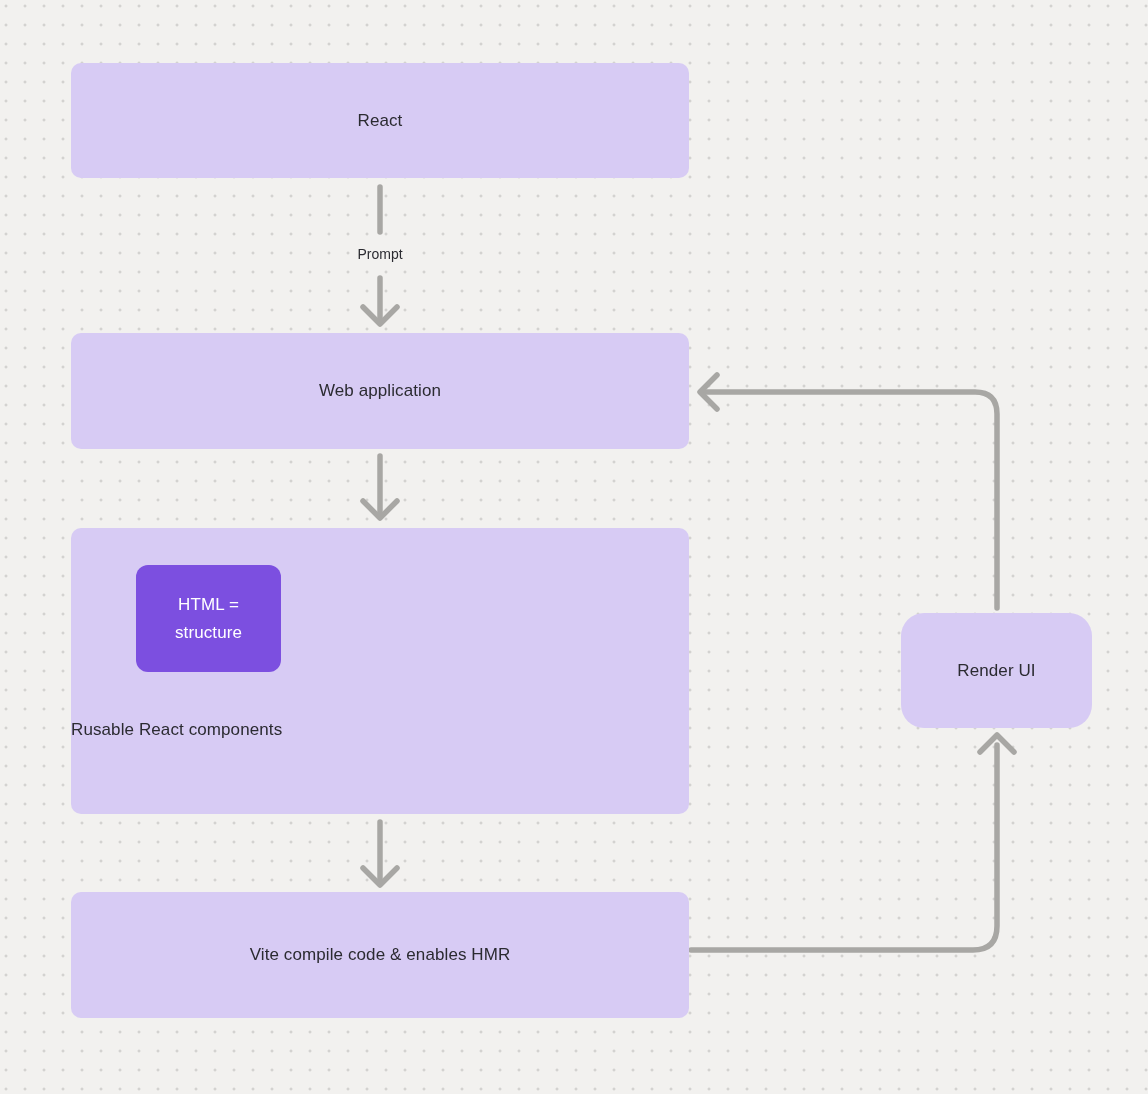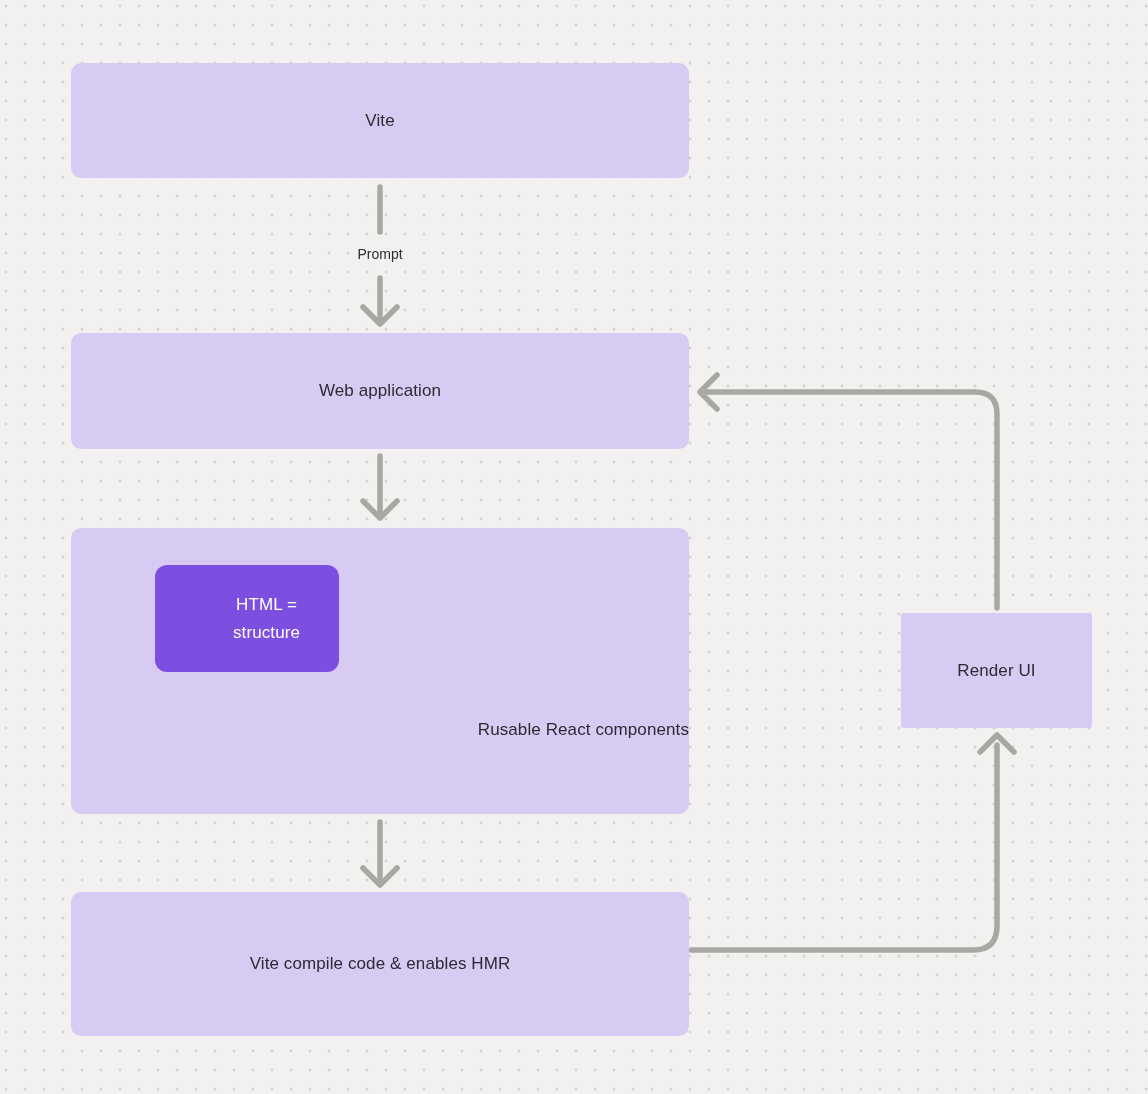--- a/index.html
+++ b/index.html
@@ -25,49 +25,49 @@
     display: flex;
     align-items: center;
     justify-content: center;
     font-size: 17px;
     letter-spacing: 0.1px;
     text-align: center;
   }
   .node-user          { left: 71px;  top: 63px;  width: 618px; height: 115px; }
   .node-webapp        { left: 71px;  top: 333px; width: 618px; height: 116px; }
   .node-components    { left: 71px;  top: 528px; width: 618px; height: 286px; display: block; }
-  .node-vite          { left: 71px;  top: 892px; width: 618px; height: 144px; }
-  .node-render        { left: 901px; top: 613px; width: 191px; height: 115px; border-radius: 3px; align-items: center; }
+  .node-vite          { left: 71px;  top: 892px; width: 618px; height: 126px; }
+  .node-render        { left: 901px; top: 613px; width: 191px; height: 115px; border-radius: 23px; align-items: center; }
 
   .chip {
     position: absolute;
     top: 37px;
     width: 145px;
     height: 107px;
     background: #7c4fe0;
     border-radius: 12px;
     color: #ffffff;
     font-size: 17px;
     line-height: 28px;
     display: flex;
     flex-direction: column;
     align-items: center;
     justify-content: center;
     text-align: center;
   }
-  .chip-1 { left: 84px; padding-left: 39px; }
+  .chip-1 { left: 65px; }
   .chip-2 { left: 237px; }
   .chip-3 { left: 408px; }
 
   .group-caption {
     position: absolute;
     left: 0;
     top: 188px;
     width: 100%;
-    text-align: right;
+    text-align: left;
     font-size: 17px;
     line-height: 28px;
     letter-spacing: 0.1px;
   }
 
   .edge-label {
     position: absolute;
     left: 380px;
     top: 246px;
     transform: translateX(-50%);
@@ -109,21 +109,21 @@
   <path d="M363 868 L380 885 L397 868"></path>
 
   <path d="M691 950 H973 Q997 950 997 926 V745"></path>
   <path d="M980 752 L997 735 L1014 752"></path>
 
   <path d="M997 608 V414 Q997 392 975 392 H703"></path>
   <path d="M717 375 L700 392 L717 409"></path>
 </svg>
 
 <div class="node node-user">
-  <span>Vite</span>
+  <span>React</span>
 </div>
 
 <div class="edge-label">Prompt</div>
 
 <div class="node node-webapp">
   <span>Web application</span>
 </div>
 
 <div class="node node-components">
   <div class="chip chip-1">

